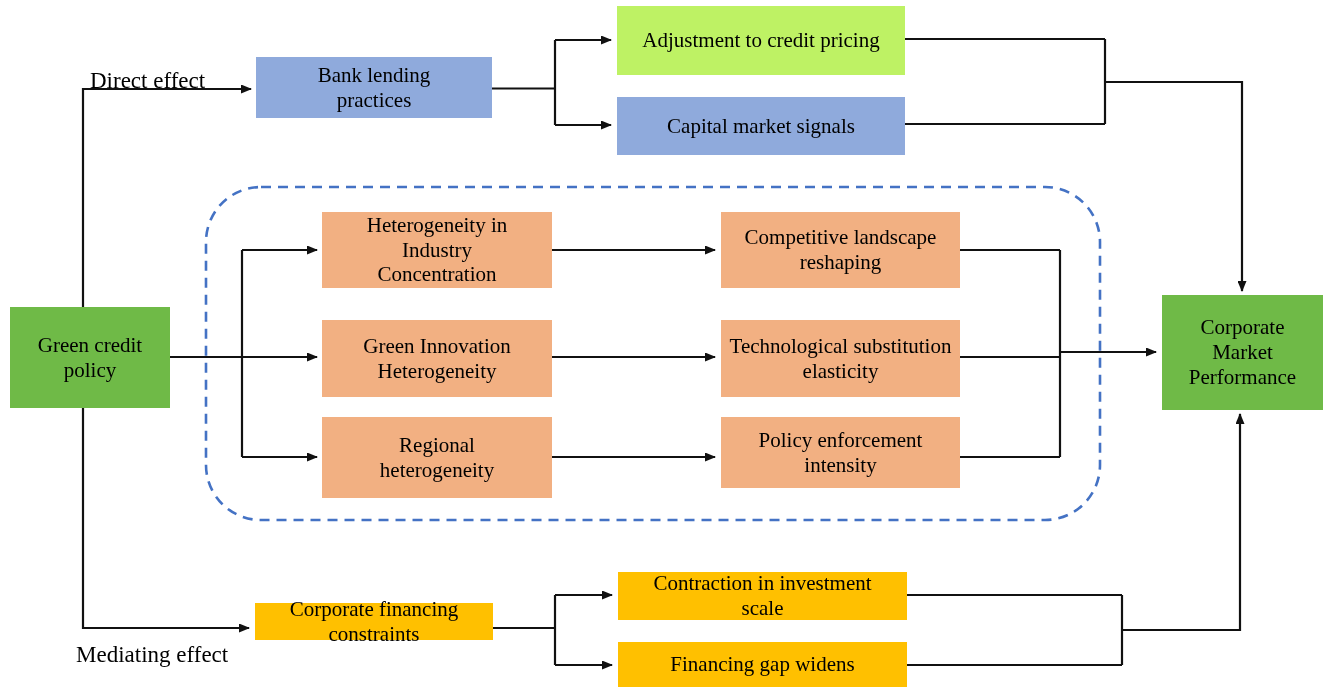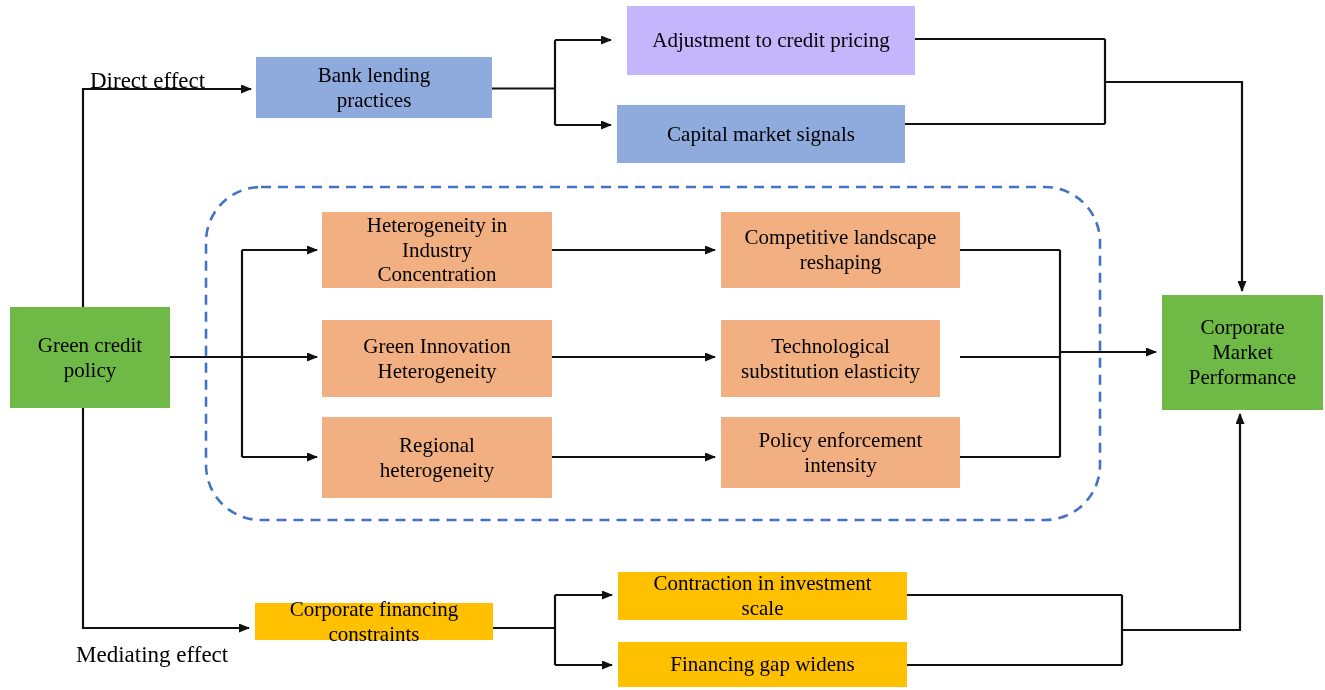--- a/index.html
+++ b/index.html
@@ -68,33 +68,33 @@
     <path class="wire" d="M1122,630 L1240,630 L1240,414" marker-end="url(#ah)"></path>
   </svg>
 
   <div class="edge-label" style="left:90px;top:56px;">Direct effect</div>
   <div class="edge-label" style="left:76px;top:630px;">Mediating effect</div>
 
   <div class="node" style="left: 10px; top: 307px; width: 160px; height: 101px; padding: 0px 10px; background: rgb(111, 186, 71);">Green credit policy</div>
 
   <div class="node" style="left: 256px; top: 57px; width: 236px; height: 61px; padding: 0px 30px; background: rgb(143, 170, 220);">Bank lending practices</div>
 
-  <div class="node" style="left: 617px; top: 6px; width: 288px; height: 69px; padding: 0px 24px; background: #c4b5fd; margin-left: 10px;">Adjustment to credit pricing</div>
+  <div class="node" style="left: 617px; top: 6px; width: 288px; height: 69px; padding: 0px 24px; background: #bef264;">Adjustment to credit pricing</div>
 
-  <div class="node" style="left: 617px; top: 105px; width: 288px; height: 58px; background: rgb(143, 170, 220);">Capital market signals</div>
+  <div class="node" style="left: 617px; top: 97px; width: 288px; height: 58px; background: rgb(143, 170, 220);">Capital market signals</div>
 
   <div class="node" style="left: 322px; top: 212px; width: 230px; height: 76px; padding: 0px 24px; background: rgb(242, 176, 130);">Heterogeneity in Industry Concentration</div>
 
   <div class="node" style="left: 322px; top: 320px; width: 230px; height: 77px; padding: 0px 24px; background: rgb(242, 176, 130);">Green Innovation Heterogeneity</div>
 
   <div class="node" style="left: 322px; top: 417px; width: 230px; height: 81px; padding: 0px 24px; background: rgb(242, 176, 130);">Regional heterogeneity</div>
 
   <div class="node" style="left: 721px; top: 212px; width: 239px; height: 76px; padding: 0px 8px; background: rgb(242, 176, 130);">Competitive landscape reshaping</div>
 
-  <div class="node" style="left: 721px; top: 320px; width: 219px; height: 77px; padding: 0px 8px; background: rgb(242, 176, 130);">Technological substitution elasticity</div>
+  <div class="node" style="left: 721px; top: 320px; width: 239px; height: 77px; padding: 0px 8px; background: rgb(242, 176, 130);">Technological substitution elasticity</div>
 
   <div class="node" style="left: 721px; top: 417px; width: 239px; height: 71px; padding: 0px 24px; background: rgb(242, 176, 130);">Policy enforcement intensity</div>
 
   <div class="node" style="left: 255px; top: 603px; width: 238px; height: 37px; padding: 0px 18px; background: rgb(255, 192, 0);">Corporate financing constraints</div>
 
   <div class="node" style="left: 618px; top: 572px; width: 289px; height: 48px; padding: 0px 18px; background: rgb(255, 192, 0);">Contraction in investment scale</div>
 
   <div class="node" style="left: 618px; top: 642px; width: 289px; height: 45px; background: rgb(255, 192, 0);">Financing gap widens</div>
 
   <div class="node" style="left: 1162px; top: 295px; width: 161px; height: 115px; padding: 0px 10px; background: rgb(111, 186, 71);">Corporate Market Performance</div>

